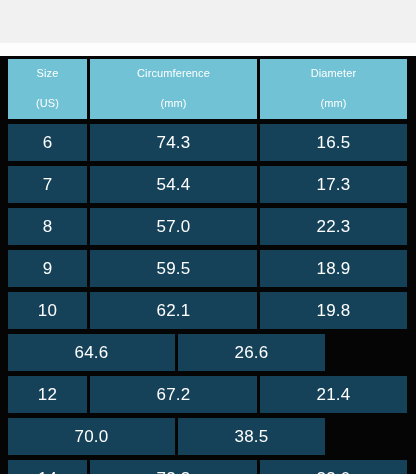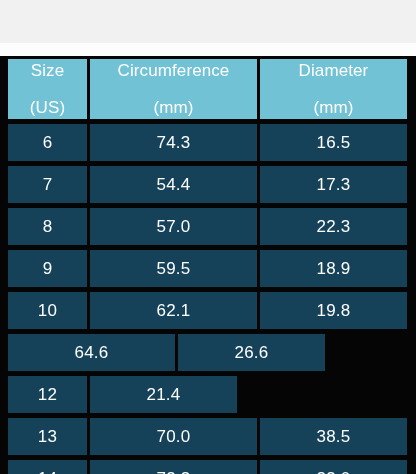--- a/index.html
+++ b/index.html
@@ -80,21 +80,21 @@
     line-height: 1.25;
   }
 
   .cell.c1 { width: 79px; flex: 0 0 79px; }
   .cell.c2 { width: 167px; flex: 0 0 167px; }
   .cell.c3 { width: 147px; flex: 0 0 147px; }
 
   .header-row .cell {
     height: 60px;
     background: #71c2d5;
-    font-size: 17px;
+    font-size: 11px;
     font-weight: 300;
     letter-spacing: 0.1px;
   }
   .header-row .cell .htxt {
     display: block;
     width: 100%;
   }
   .header-row .cell .hline1 { display: block; }
   .header-row .cell .hline2 { display: block; margin-top: 16px; }
 
@@ -160,24 +160,24 @@
           <div class="cell c1">10</div>
           <div class="cell c2">62.1</div>
           <div class="cell c3">19.8</div>
         </div>
         <div class="row data-row">
           <div class="cell c2">64.6</div>
           <div class="cell c3">26.6</div>
         </div>
         <div class="row data-row">
           <div class="cell c1">12</div>
+          <div class="cell c2">67.2</div>
           <div class="cell c3">21.4</div>
         </div>
         <div class="row data-row">
-          <div class="cell c1">13</div>
           <div class="cell c2">70.0</div>
           <div class="cell c3">38.5</div>
         </div>
         <div class="row data-row">
           <div class="cell c1">14</div>
           <div class="cell c2">72.3</div>
           <div class="cell c3">23.0</div>
         </div>
       </div>
   </div>

